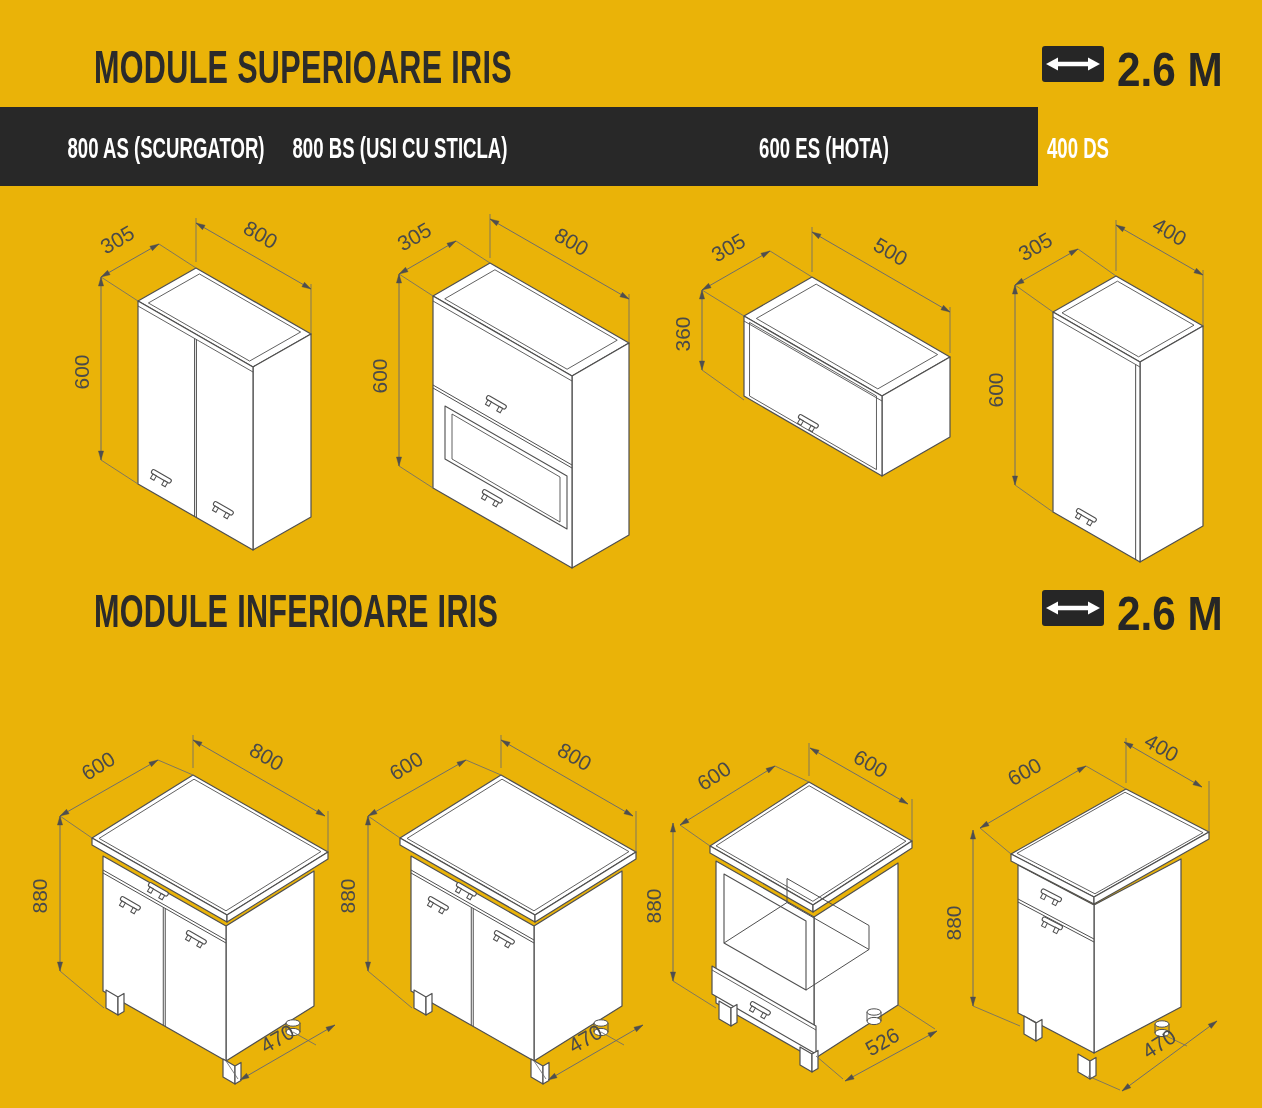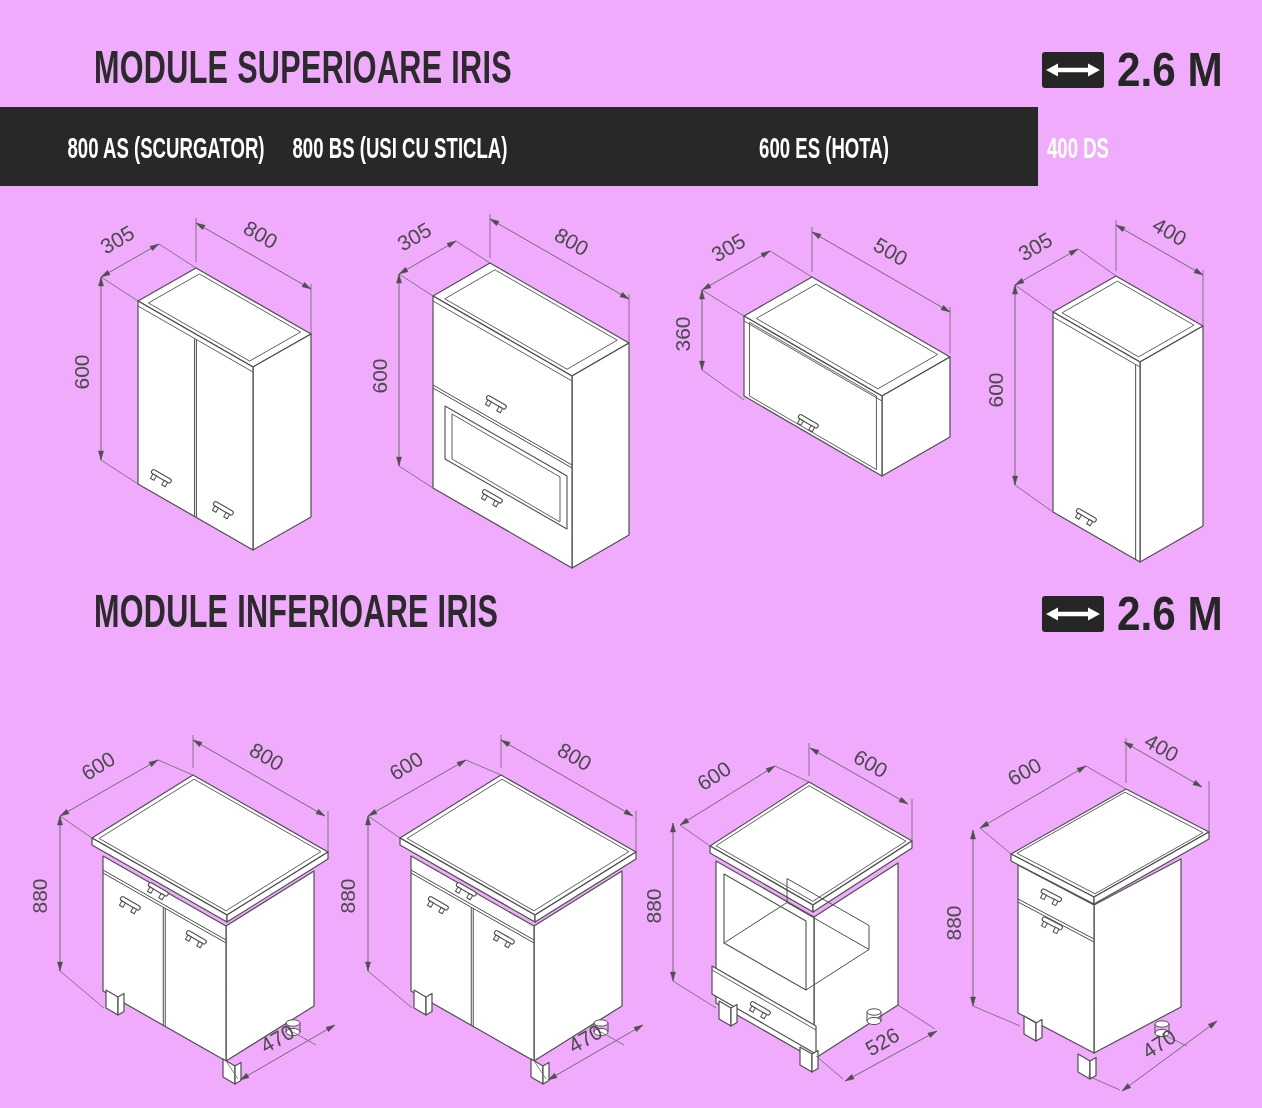--- a/index.html
+++ b/index.html
@@ -1,27 +1,27 @@
 <!DOCTYPE html>
 <html><head>
 <meta charset="utf-8">
 <style>
   html,body{margin:0;padding:0;}
-  .page{position:relative;width:1262px;height:1108px;background:#f0abfc;
+  .page{position:relative;width:1262px;height:1108px;background:#eab308;
         font-family:"Liberation Sans",sans-serif;overflow:hidden;}
   .title{position:absolute;left:94px;font-weight:bold;font-size:47px;color:#2b2b2b;
          line-height:1;transform:scaleX(.65);transform-origin:0 0;white-space:nowrap;
          letter-spacing:.5px;margin:0;}
   .bar{position:absolute;left:0;width:1038px;background:#282828;}
   .bar1{top:107px;height:79px;}
   .bar2{top:643px;height:85px;}
   .bar span{position:absolute;color:#ffffff;font-weight:bold;white-space:nowrap;line-height:1;}
   .bar1 span{font-size:30px;top:41px;transform:translate(-50%,-50%) scaleX(.62);}
   .bar2 span{font-size:33px;top:43px;transform:translate(-50%,-50%) scaleX(.56);}
-  .badge{position:absolute;left:1042px;display:flex;align-items:center;gap:13px;}
+  .badge{position:absolute;left:1042px;display:flex;align-items:flex-start;gap:13px;}
   .b1{top:46px;}
   .b2{top:590px;}
   .badge .ic{width:62px;height:36px;background:#262626;border-radius:3px;
              display:flex;align-items:center;justify-content:center;flex:0 0 auto;}
   .badge .tx{font-size:48px;font-weight:bold;color:#262626;line-height:1;
              transform:scaleX(.88);transform-origin:0 50%;white-space:nowrap;}
   svg.cab{position:absolute;}
 </style>
 </head>
 <body>

